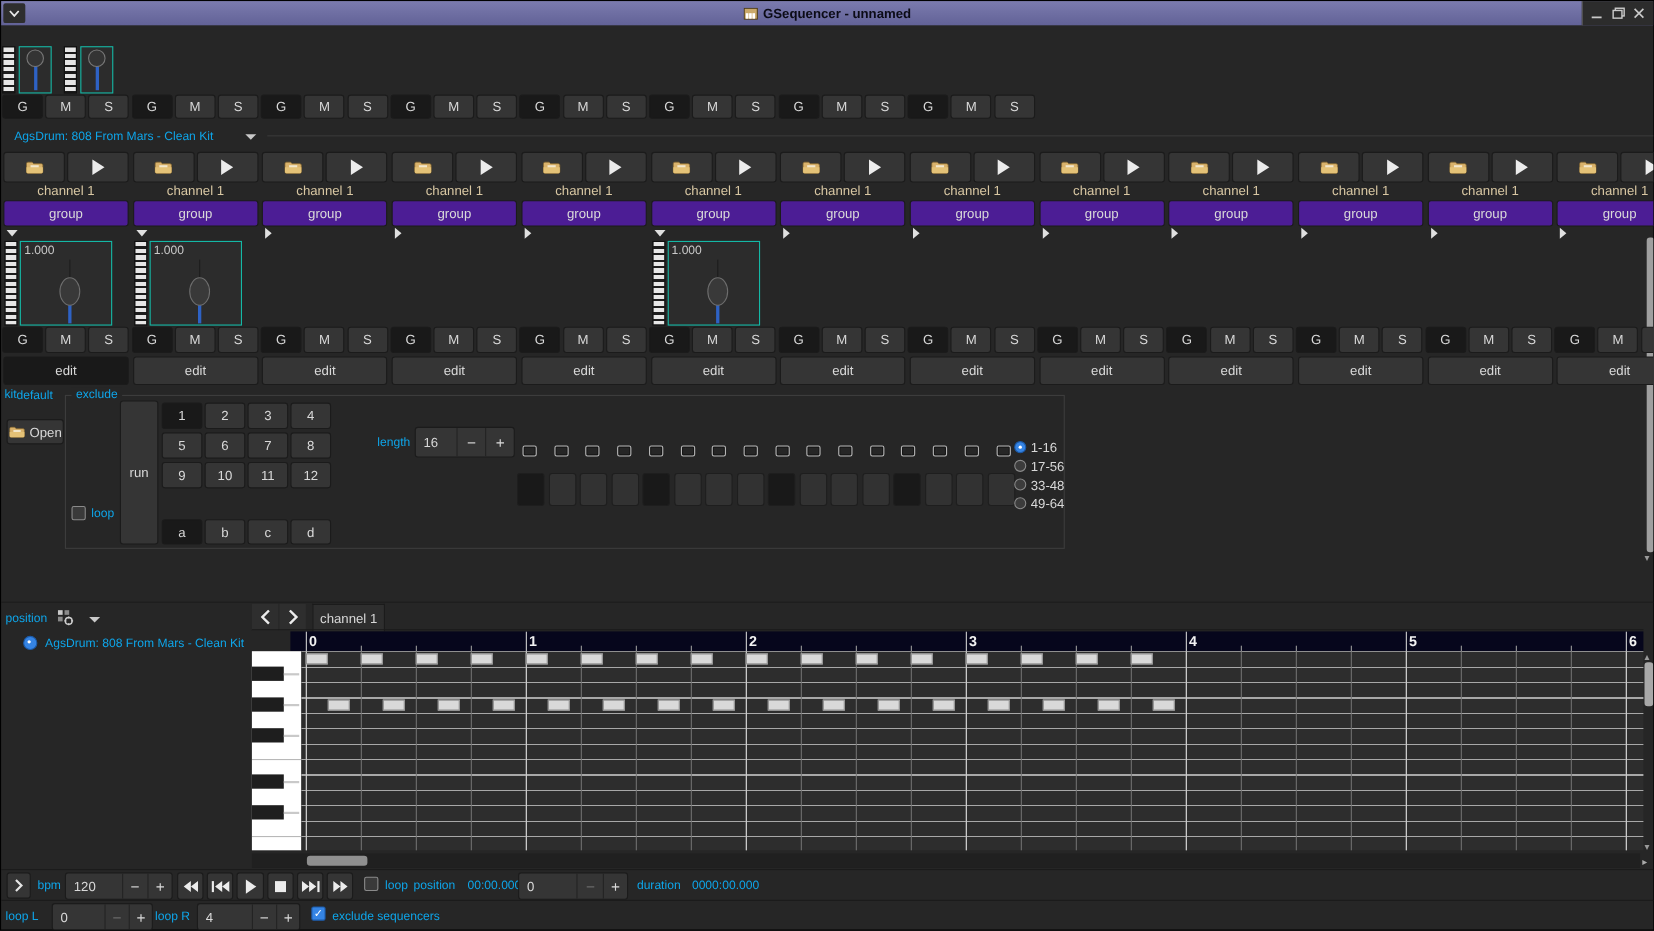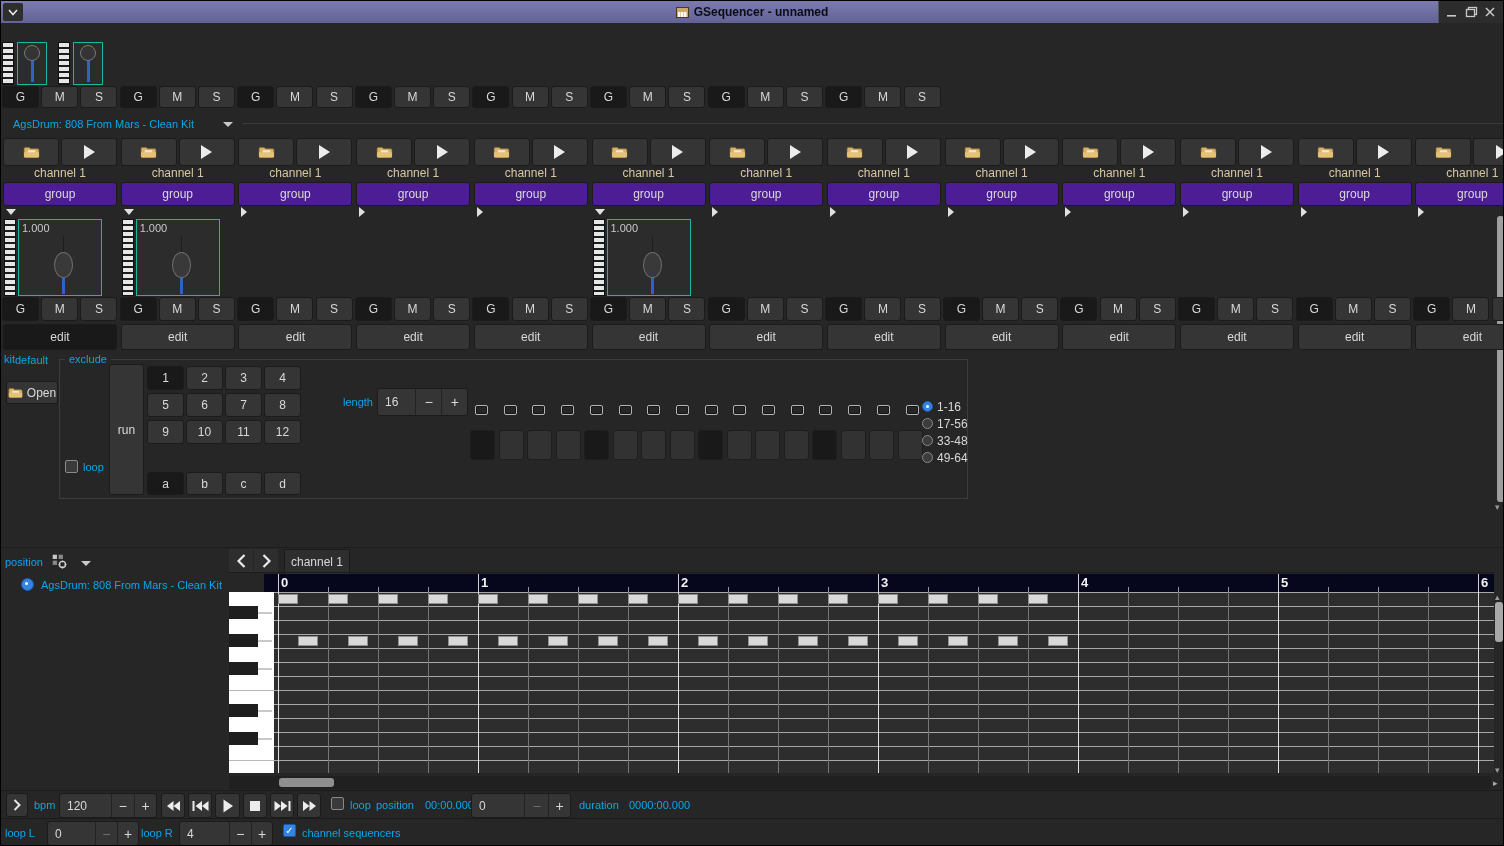--- a/index.html
+++ b/index.html
@@ -652,16 +652,16 @@
       <div class="sb dim" style="width:24px;">−</div>
       <div class="sb" style="width:22px;">+</div>
     </div>
     <span class="txt" style="left:140px;top:7px;">loop R</span>
     <div class="spin" style="left:178px;top:2px;width:94px;height:25px;">
       <div class="sv" style="width:46px;">4</div>
       <div class="sb" style="width:24px;">−</div>
       <div class="sb" style="width:22px;">+</div>
     </div>
     <div class="cb sel" style="left:282px;top:5px;">✓</div>
-    <span class="txt" style="left:301px;top:7px;">channel sequencers</span>
+    <span class="txt" style="left:301px;top:7px;">exclude sequencers</span>
   </div>
 
 </div>
 
 </body></html>

